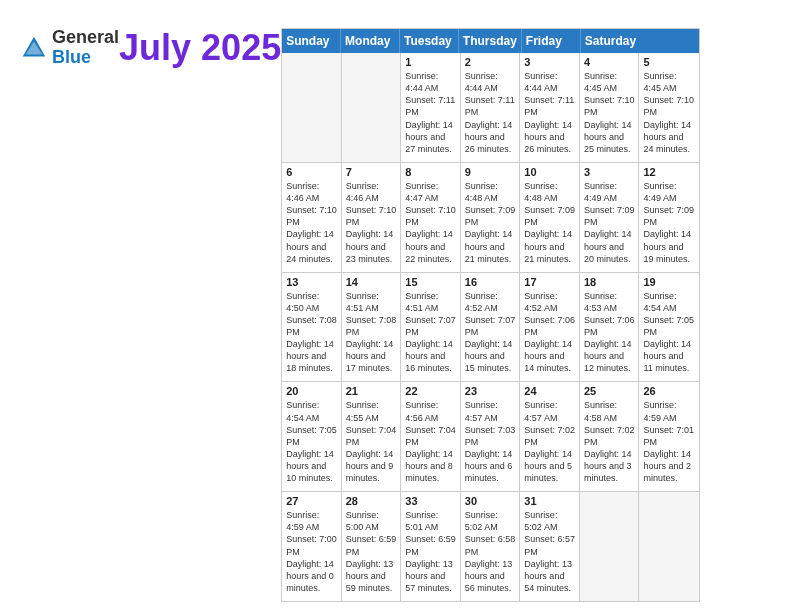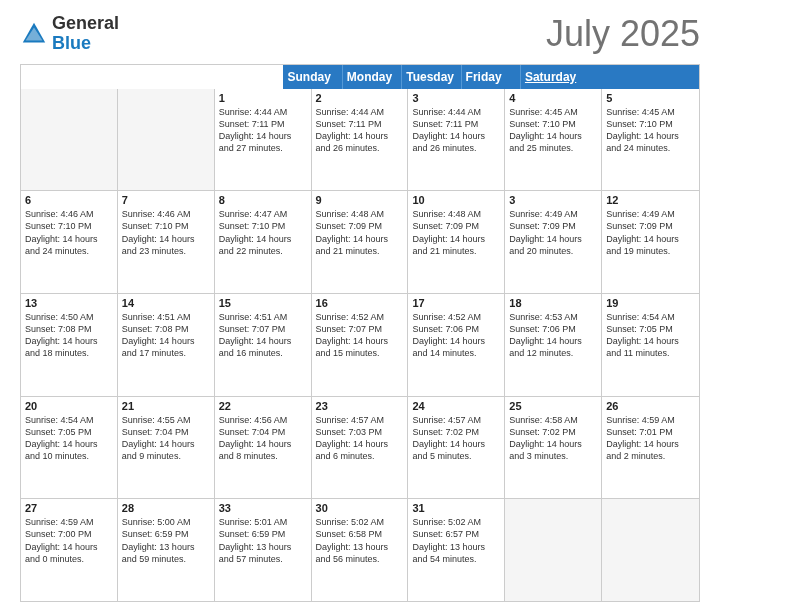--- a/index.html
+++ b/index.html
@@ -6,23 +6,23 @@
     body {
       font-family: Arial, sans-serif;
       background: #fff;
       width: 792px;
       height: 612px;
       overflow: hidden;
     }
     .page {
       width: 720px;
       height: 612px;
-      padding: 14px 20px 10px 20px;
-      display: flex;
-      flex-direction: column;
+      padding: 28px 20px 10px 20px;
+      display: flex;
+      flex-direction: row;
     }
     .header {
       display: flex;
       justify-content: space-between;
       align-items: flex-start;
       margin-bottom: 10px;
     }
     .logo {
       display: flex;
       align-items: center;
@@ -37,22 +37,22 @@
     .logo-blue { color: #1a7abf; }
     .logo-icon {
       width: 28px;
       height: 28px;
     }
     .title-block {
       text-align: right;
     }
     .month-title {
       font-size: 36px;
-      font-weight: normal;
-      color: #737373;
+      font-weight: bold;
+      color: #6d28d9;
       line-height: 1.1;
     }
     .location {
       font-size: 15px;
       color: #444;
       margin-top: 2px;
     }
     .calendar {
       flex: 1;
       display: flex;
@@ -66,21 +66,21 @@
       background: #2979c3;
     }
     .cal-header-cell {
       color: #fff;
       font-size: 12px;
       font-weight: bold;
       padding: 5px 4px;
       text-align: left;
       border-right: 1px solid #5599d6;
     }
-    .cal-header-cell:last-child { border-right: none; text-decoration: underline; }
+    .cal-header-cell:last-child { border-right: none; }
     .cal-body {
       flex: 1;
       display: flex;
       flex-direction: column;
     }
     .cal-row {
       display: grid;
       grid-template-columns: repeat(7, 1fr);
       flex: 1;
       border-top: 1px solid #ccc;
@@ -126,20 +126,21 @@
     <div class="title-block">
       <div class="month-title">July 2025</div>
     </div>
   </div>
 
   <div class="calendar">
     <div class="cal-header">
     <div class="cal-header-cell">Sunday</div>
         <div class="cal-header-cell">Monday</div>
         <div class="cal-header-cell">Tuesday</div>
+        <div class="cal-header-cell">Thursday</div>
         <div class="cal-header-cell">Friday</div>
         <div class="cal-header-cell">Saturday</div>
       </div>
     <div class="cal-body">
     <div class="cal-row">
           <div class="cal-cell empty"></div>
           <div class="cal-cell empty"></div>
           <div class="cal-cell">
             <div class="day-number">1</div>
             <div class="cell-text">Sunrise: 4:44 AM<br>Sunset: 7:11 PM<br>Daylight: 14 hours and 27 minutes.</div>

